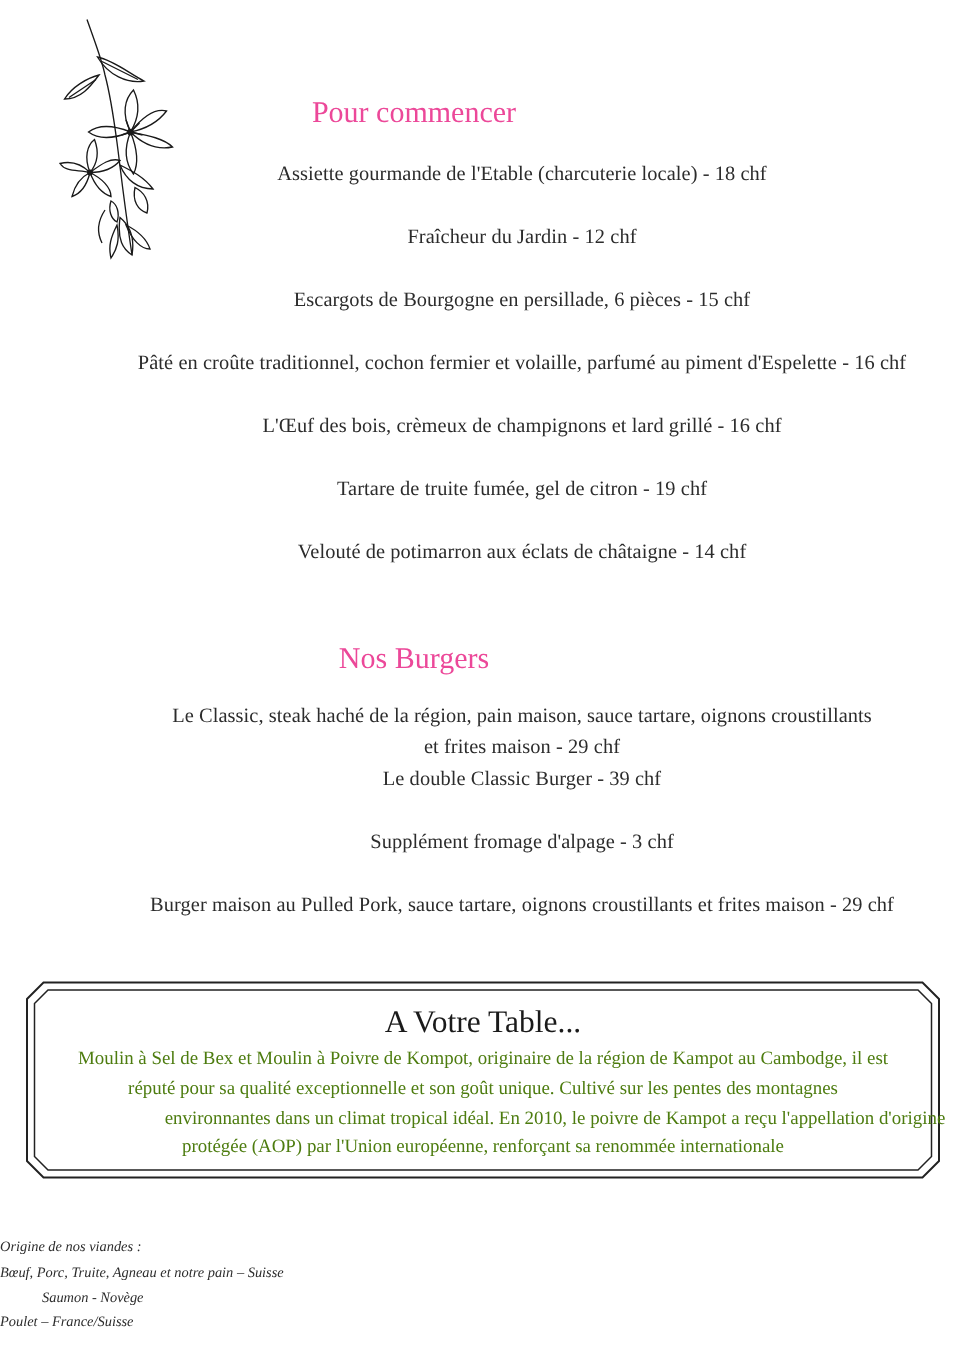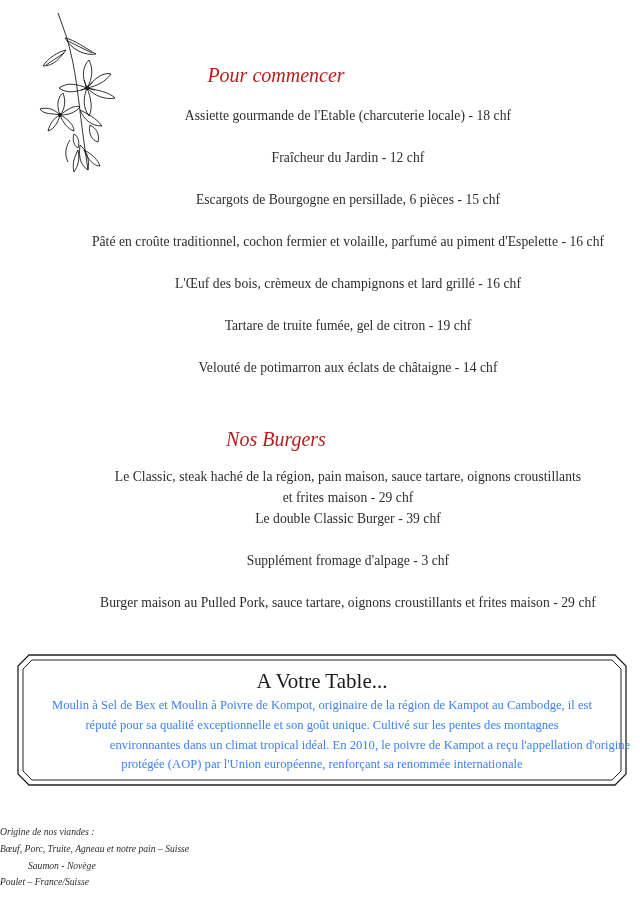--- a/index.html
+++ b/index.html
@@ -21,23 +21,22 @@
       top: 10px;
       width: 90px;
       height: 165px;
     }
     .section-title {
       position: absolute;
       left: 0;
       width: 552px;
       text-align: center;
       font-family: "Liberation Serif", serif;
-      font-style: italic;
       font-size: 20px;
-      color: #b91c1c;
+      color: #ec4899;
     }
     .item {
       position: absolute;
       left: 0;
       width: 640px;
       text-align: center;
       font-family: "Liberation Serif", serif;
       font-size: 13.6px;
       color: #2c2c2c;
       white-space: nowrap;
@@ -66,21 +65,21 @@
       font-size: 21px;
       color: #1a1a1a;
     }
     .box-text {
       position: absolute;
       left: 0;
       width: 610px;
       text-align: center;
       font-family: "Liberation Serif", serif;
       font-size: 12.6px;
-      color: #3b82f6;
+      color: #4d7c0f;
       white-space: nowrap;
     }
     .origin {
       position: absolute;
       left: 0;
       width: 640px;
       font-family: "Liberation Serif", serif;
       font-style: italic;
       font-size: 9.6px;
       color: #2c2c2c;

